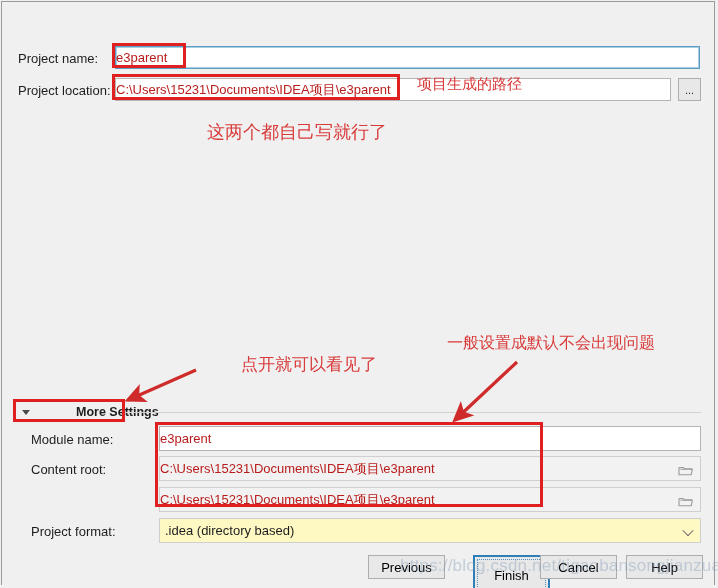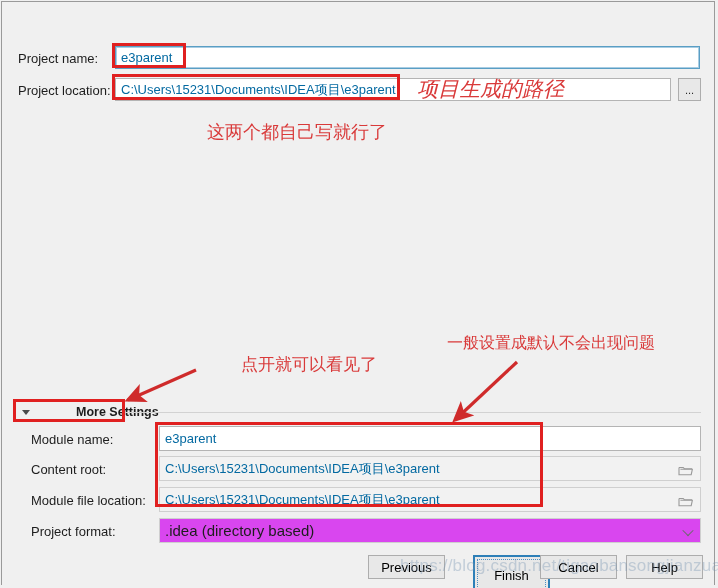--- a/index.html
+++ b/index.html
@@ -82,24 +82,23 @@
     font-size: 13px;
     color: #1d1d1d;
     white-space: nowrap;
   }
   .field {
     position: absolute;
     box-sizing: border-box;
     background: #ffffff;
     border: 1px solid #b4b4b4;
     font-size: 13px;
-    color: #0369a1;
-    display: flex;
-    align-items: center;
-    padding-left: 5px;
+    color: #b91c1c;
+    display: flex;
+    align-items: center;
     white-space: nowrap;
     overflow: hidden;
   }
   .field.focused {
     border: 1px solid #5a9ec4;
     box-shadow: 0 0 0 1px #a9cde3 inset;
   }
   .field.flat {
     background: #f2f2f2;
     border: 1px solid #cfcfcf;
@@ -145,23 +144,23 @@
   .ms-rule {
     position: absolute;
     height: 1px;
     background: #d2d2d2;
   }
 
   
   .combo {
     position: absolute;
     box-sizing: border-box;
-    background: #d946ef;
+    background: #fef9c3;
     border: 1px solid #cfcfcf;
-    font-size: 15px;
+    font-size: 13px;
     color: #1d1d1d;
     display: flex;
     align-items: center;
     padding-left: 5px;
     white-space: nowrap;
     cursor: pointer;
   }
   .combo .chev {
     position: absolute;
     right: 8px;
@@ -254,21 +253,20 @@
 
       <span class="lbl" style="left:29px; top:428px;">Content root:</span>
       <span class="field flat" style="left:157px; top:422px; width:542px; height:25px;">C:\Users\15231\Documents\IDEA项目\e3parent</span>
       <span class="folder-icon" style="left:676px; top:429px;">
         <svg width="15" height="12" viewBox="0 0 15 12">
           <path d="M1 2.5h4.2l1.1 1.2H14" stroke="#9a9a9a" stroke-width="1.1" fill="none"></path>
           <path d="M1 2.5v7.2h12.2l1.2-5.5H2.4" stroke="#9a9a9a" stroke-width="1.1" fill="none"></path>
         </svg>
       </span>
 
-      <span class="lbl" style="left:29px; top:459px;">Module file location:</span>
       <span class="field flat" style="left:157px; top:453px; width:542px; height:25px;">C:\Users\15231\Documents\IDEA项目\e3parent</span>
       <span class="folder-icon" style="left:676px; top:460px;">
         <svg width="15" height="12" viewBox="0 0 15 12">
           <path d="M1 2.5h4.2l1.1 1.2H14" stroke="#9a9a9a" stroke-width="1.1" fill="none"></path>
           <path d="M1 2.5v7.2h12.2l1.2-5.5H2.4" stroke="#9a9a9a" stroke-width="1.1" fill="none"></path>
         </svg>
       </span>
 
       <span class="lbl" style="left:29px; top:490px;">Project format:</span>
       <span class="combo" style="left:157px; top:484px; width:542px; height:25px;">
@@ -297,21 +295,21 @@
     <svg style="position:absolute; left:0; top:0; width:718px; height:588px;">
       <defs>
         <marker id="ah" markerWidth="7" markerHeight="7" refX="5.4" refY="3.1" orient="auto">
           <path d="M0,0 L6.6,3.1 L0,6.2 L1.6,3.1 Z" fill="#cf2b2b"></path>
         </marker>
       </defs>
       <line x1="196" y1="370" x2="128" y2="400" stroke="#cf2b2b" stroke-width="3.2" marker-end="url(#ah)"></line>
       <line x1="517" y1="362" x2="455" y2="420" stroke="#cf2b2b" stroke-width="3.2" marker-end="url(#ah)"></line>
     </svg>
 
-    <span class="anno-text" style="left:417px; top:75px; font-size:21px;font-style:italic;">项目生成的路径</span>
+    <span class="anno-text" style="left:417px; top:75px; font-size:15px;">项目生成的路径</span>
     <span class="anno-text" style="left:207px; top:120px; font-size:18px;">这两个都自己写就行了</span>
     <span class="anno-text" style="left:241px; top:353px; font-size:17px;">点开就可以看见了</span>
     <span class="anno-text" style="left:447px; top:333px; font-size:16px;font-family:Liberation Serif, serif;">一般设置成默认不会出现问题</span>
 
     <span class="watermark" style="left:400px; top:556px;">https://blog.csdn.net/tigaobansongjianzuan8</span>
   </div>
 
 </div>
 
 </body></html>

